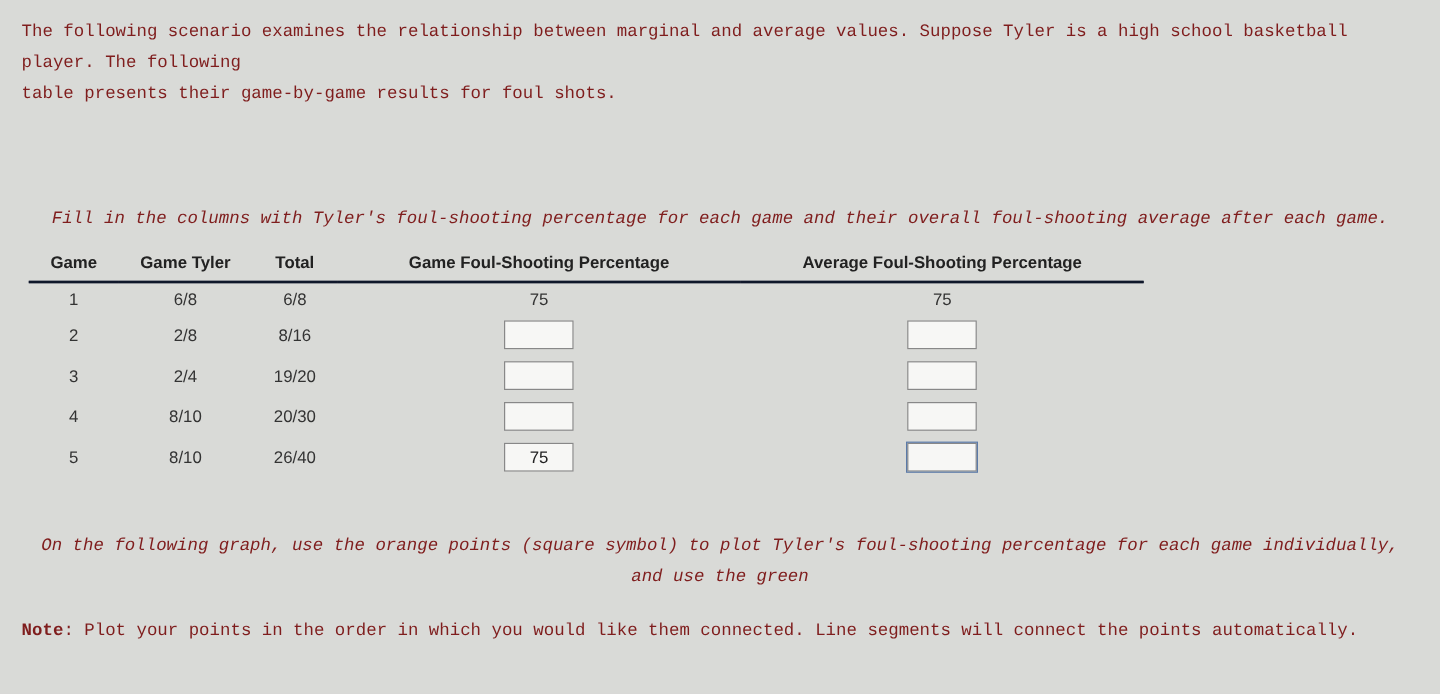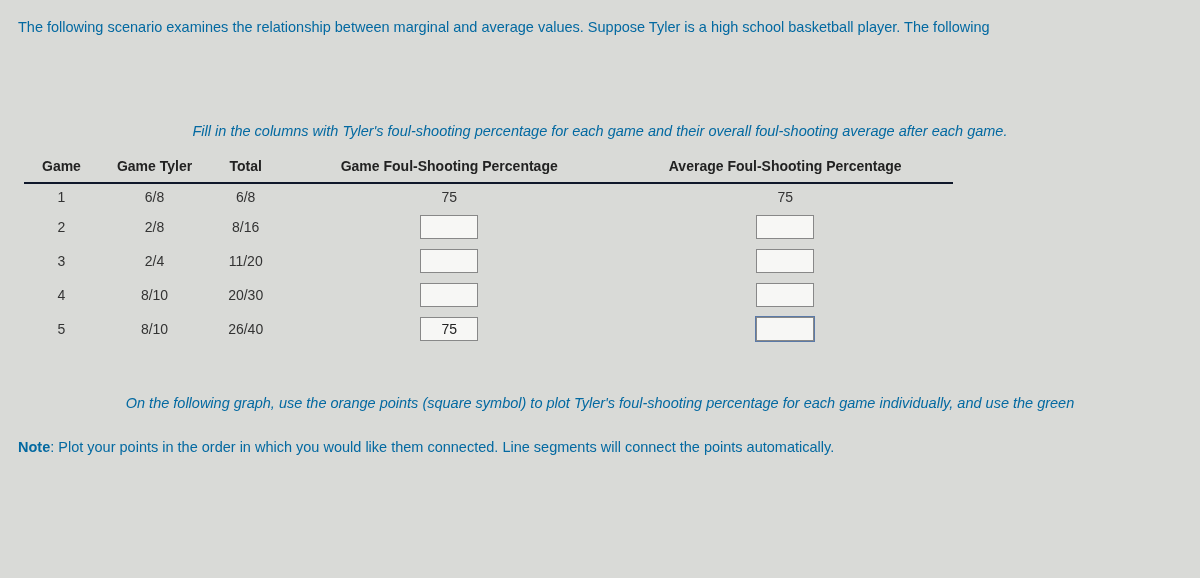--- a/index.html
+++ b/index.html
@@ -14,21 +14,22 @@
   }
   .page {
     padding: 14px 18px 10px 18px;
     box-sizing: border-box;
     width: 100%;
     height: 100%;
   }
   .para {
     font-size: 14.5px;
     line-height: 1.8;
-    color: #0369a1;
+    color: #7f1d1d;
+    font-family: Liberation Mono, monospace;
   }
   .italic { font-style: italic; text-align: center; }
   .spacer-lg { height: 78px; }
   .spacer-md { height: 18px; }
 
   table.data {
     border-collapse: collapse;
     margin-top: 6px;
     margin-left: 6px;
   }
@@ -70,20 +71,21 @@
     min-width: 52px;
   }
 </style>
 </head>
 <body>
 
 <div class="page">
 
   <div class="para">
     <span>The following scenario examines the relationship between marginal and average values. Suppose Tyler is a high school basketball player. The following</span><br>
+    <span>table presents their game-by-game results for foul shots.</span>
   </div>
 
   <div class="spacer-lg"></div>
 
   <div class="para italic">Fill in the columns with Tyler's foul-shooting percentage for each game and their overall foul-shooting average after each game.</div>
 
   <table class="data">
     <thead>
       <tr>
         <th>Game</th>
@@ -104,21 +106,21 @@
       <tr>
         <td>2</td>
         <td>2/8</td>
         <td>8/16</td>
         <td><input class="answer-input" type="text" value="" style=""></td>
         <td><input class="answer-input" type="text" value="" style=""></td>
       </tr>
       <tr>
         <td>3</td>
         <td>2/4</td>
-        <td>11/20</td>
+        <td>19/20</td>
         <td><input class="answer-input" type="text" value="" style=""></td>
         <td><input class="answer-input" type="text" value="" style=""></td>
       </tr>
       <tr>
         <td>4</td>
         <td>8/10</td>
         <td>20/30</td>
         <td><input class="answer-input" type="text" value="" style=""></td>
         <td><input class="answer-input" type="text" value="" style=""></td>
       </tr>

